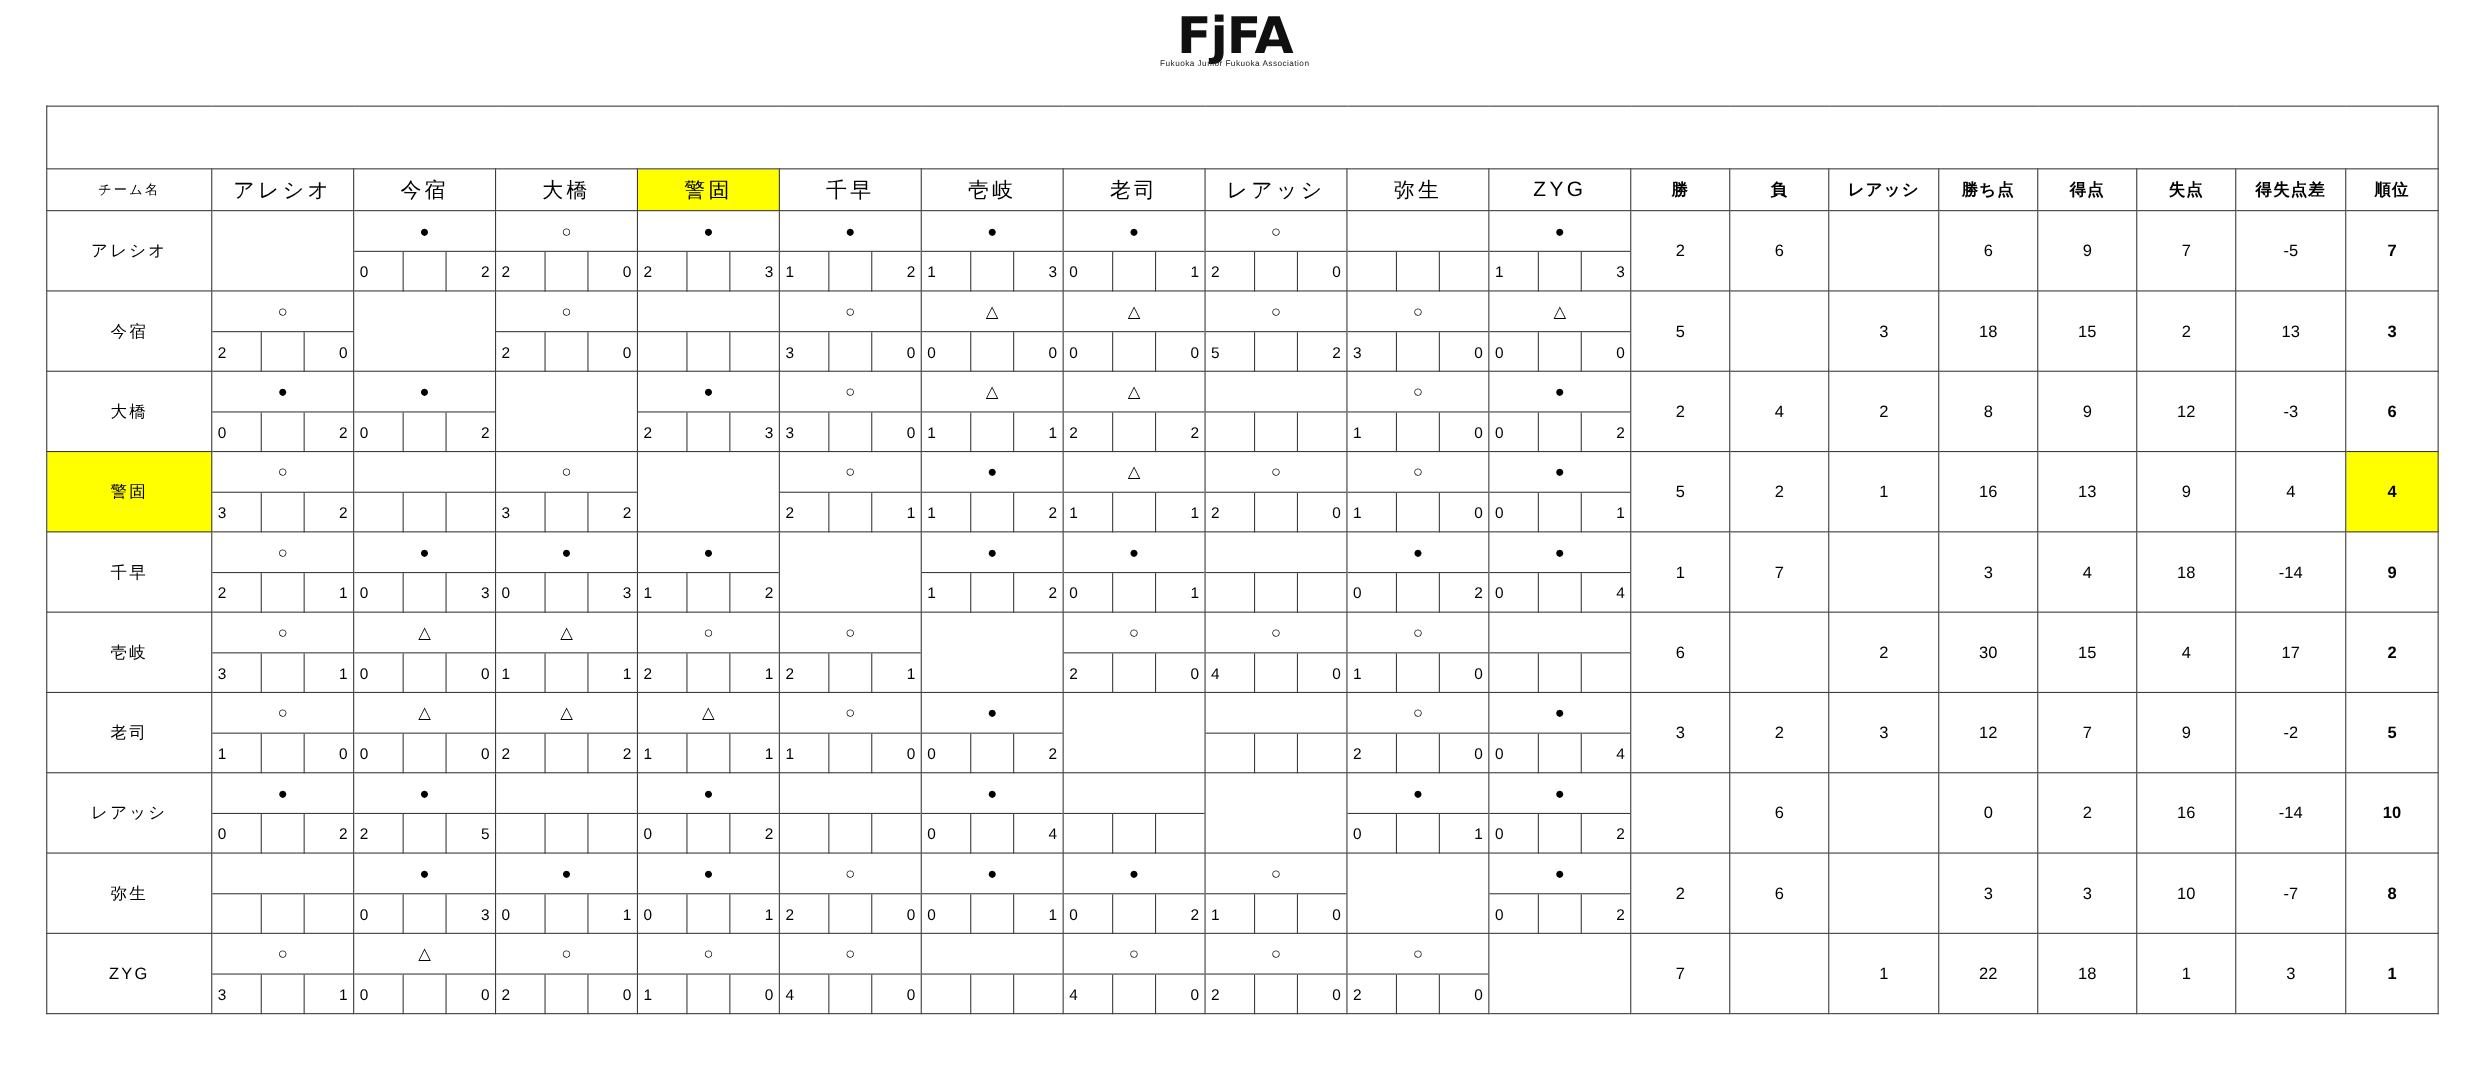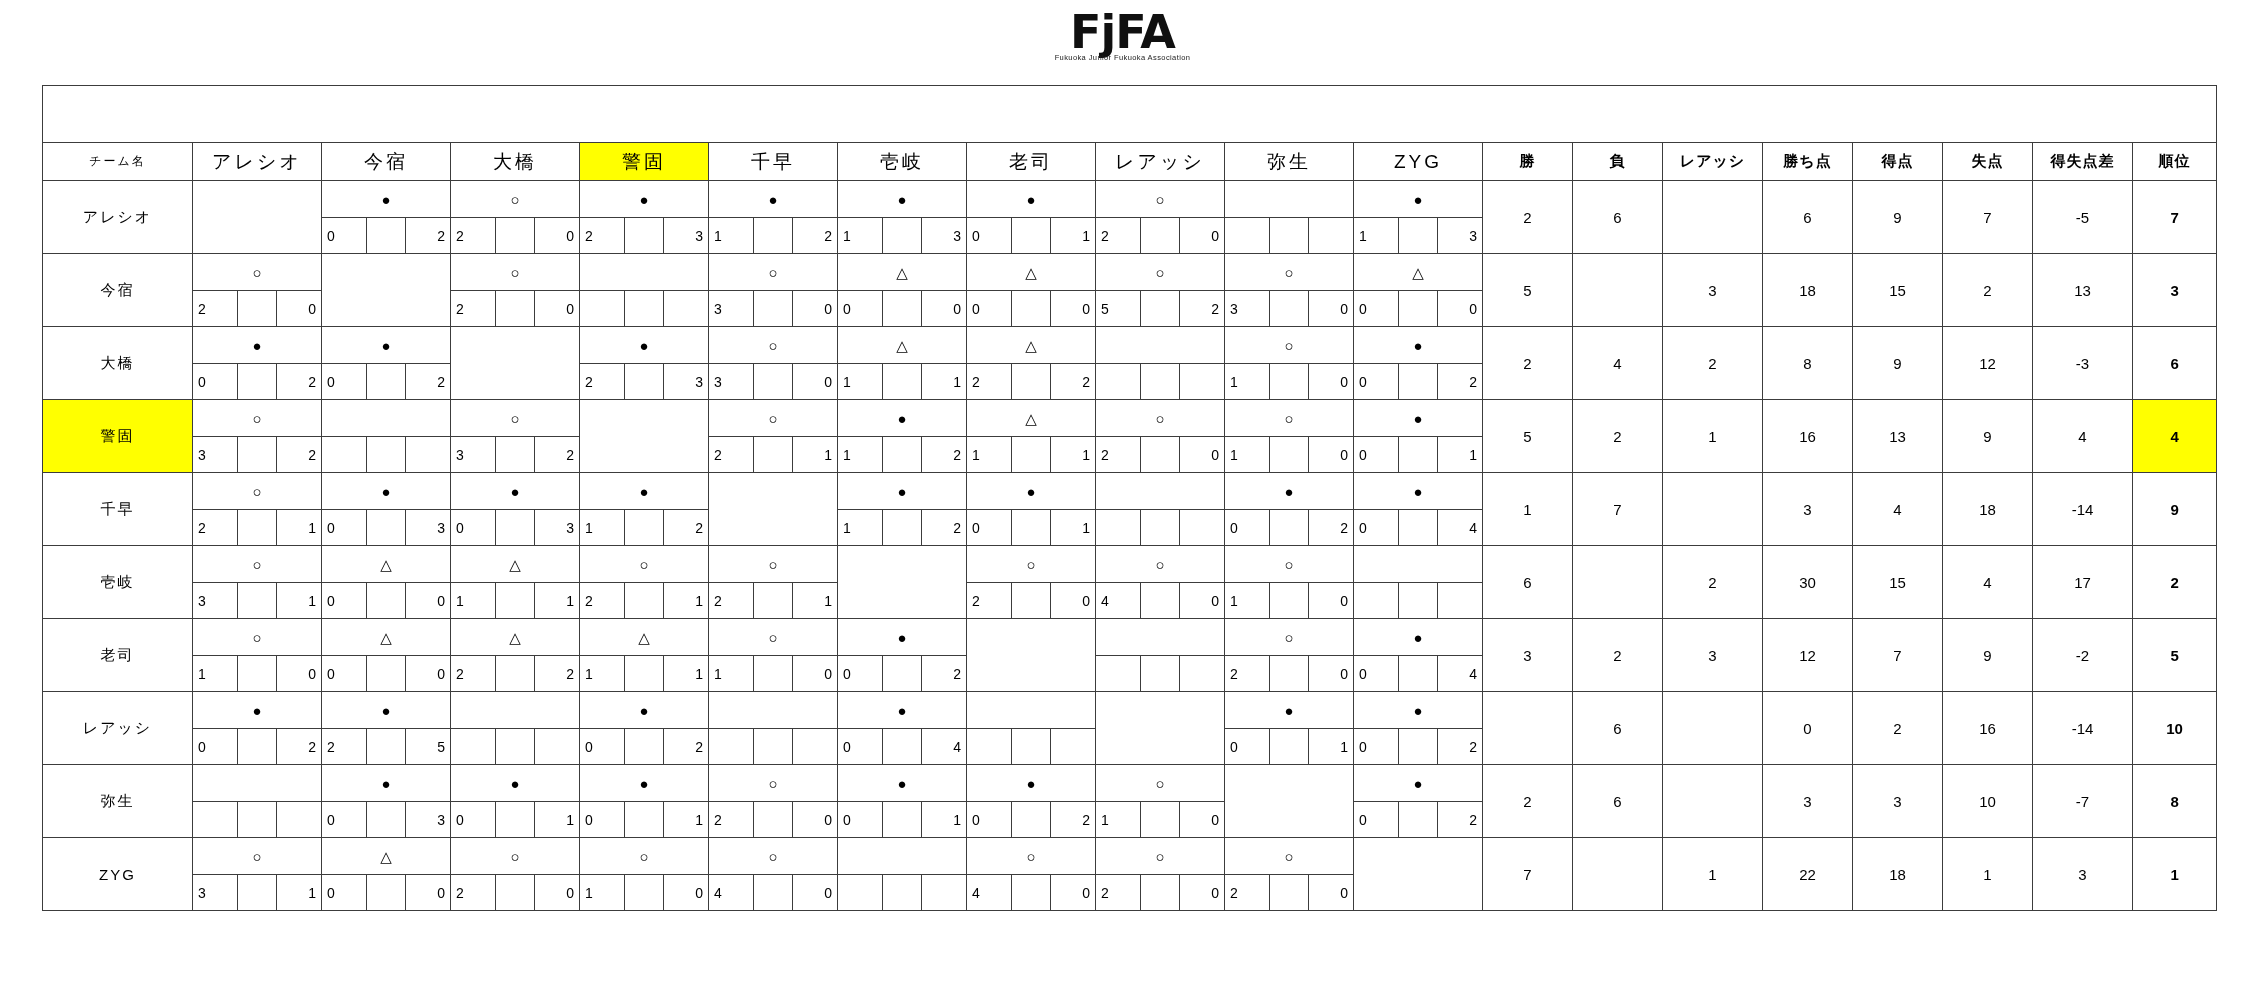--- a/index.html
+++ b/index.html
@@ -41,21 +41,21 @@
     font-size: 7.5px;
     letter-spacing: 0.4px;
     color: #222;
     margin-top: -3px;
   }
 
   
   .sheet {
     position: absolute;
     left: 42px;
-    top: 85px;
+    top: 96px;
     width: 2160px;
     border-collapse: collapse;
     table-layout: fixed;
   }
   .sheet td, .sheet th {
     border: 1px solid #3c3c3c;
     padding: 0;
     text-align: center;
     vertical-align: middle;
     font-size: 15px;

